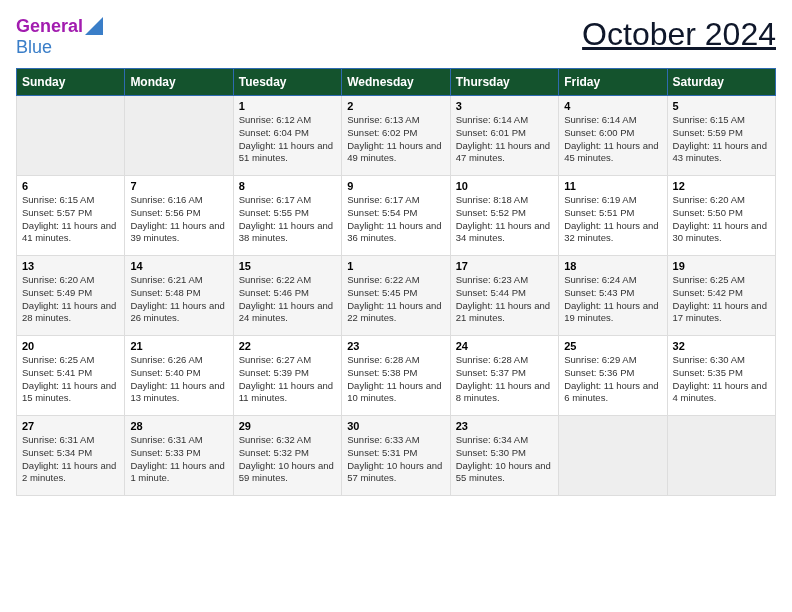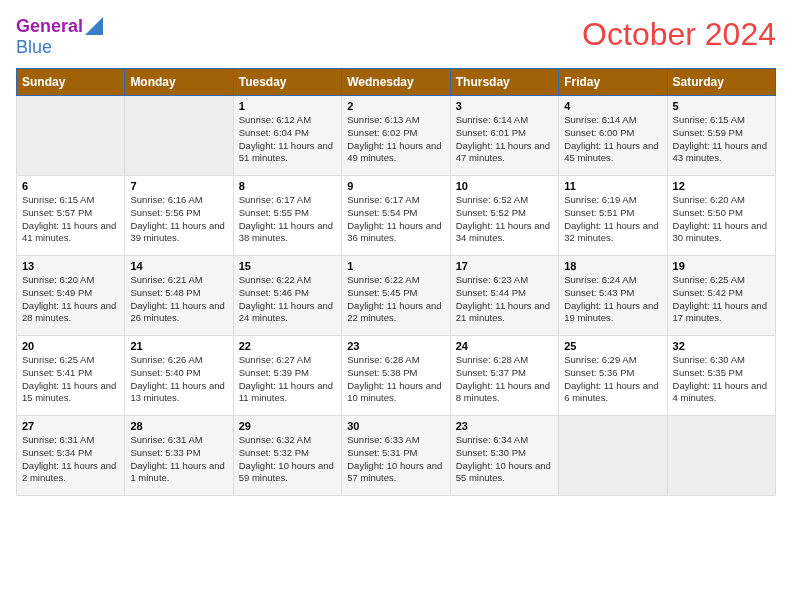--- a/index.html
+++ b/index.html
@@ -34,33 +34,34 @@
     .logo-line {
       display: flex;
       align-items: center;
     }
     .title-block {
       text-align: right;
     }
     .month-title {
       font-size: 32px;
       font-weight: normal;
-      color: #ef4444;
+      color: #0f172a;
+      text-decoration: underline;
     }
     .location {
       font-size: 14px;
       color: #555;
     }
     table {
       width: 100%;
       border-collapse: collapse;
       font-size: 10px;
     }
     thead tr th {
-      background: #a16207;
+      background: #14532d;
       color: #fff;
       text-align: left;
       padding: 6px 5px;
       font-size: 12px;
       border: 1px solid #2e6ab0;
     }
     tbody tr {
       border-bottom: 1px solid #ccc;
     }
     tbody tr td {
@@ -147,21 +148,21 @@
 Daylight: 11 hours and 41 minutes.</span></td>
         <td><span class="day-num">7</span><span class="day-info" style="white-space: pre-line;">Sunrise: 6:16 AM
 Sunset: 5:56 PM
 Daylight: 11 hours and 39 minutes.</span></td>
         <td><span class="day-num">8</span><span class="day-info" style="white-space: pre-line;">Sunrise: 6:17 AM
 Sunset: 5:55 PM
 Daylight: 11 hours and 38 minutes.</span></td>
         <td><span class="day-num">9</span><span class="day-info" style="white-space: pre-line;">Sunrise: 6:17 AM
 Sunset: 5:54 PM
 Daylight: 11 hours and 36 minutes.</span></td>
-        <td><span class="day-num">10</span><span class="day-info" style="white-space: pre-line;">Sunrise: 6:52 AM
+        <td><span class="day-num">10</span><span class="day-info" style="white-space: pre-line;">Sunrise: 8:18 AM
 Sunset: 5:52 PM
 Daylight: 11 hours and 34 minutes.</span></td>
         <td><span class="day-num">11</span><span class="day-info" style="white-space: pre-line;">Sunrise: 6:19 AM
 Sunset: 5:51 PM
 Daylight: 11 hours and 32 minutes.</span></td>
         <td><span class="day-num">12</span><span class="day-info" style="white-space: pre-line;">Sunrise: 6:20 AM
 Sunset: 5:50 PM
 Daylight: 11 hours and 30 minutes.</span></td>
       </tr>
       <tr>

